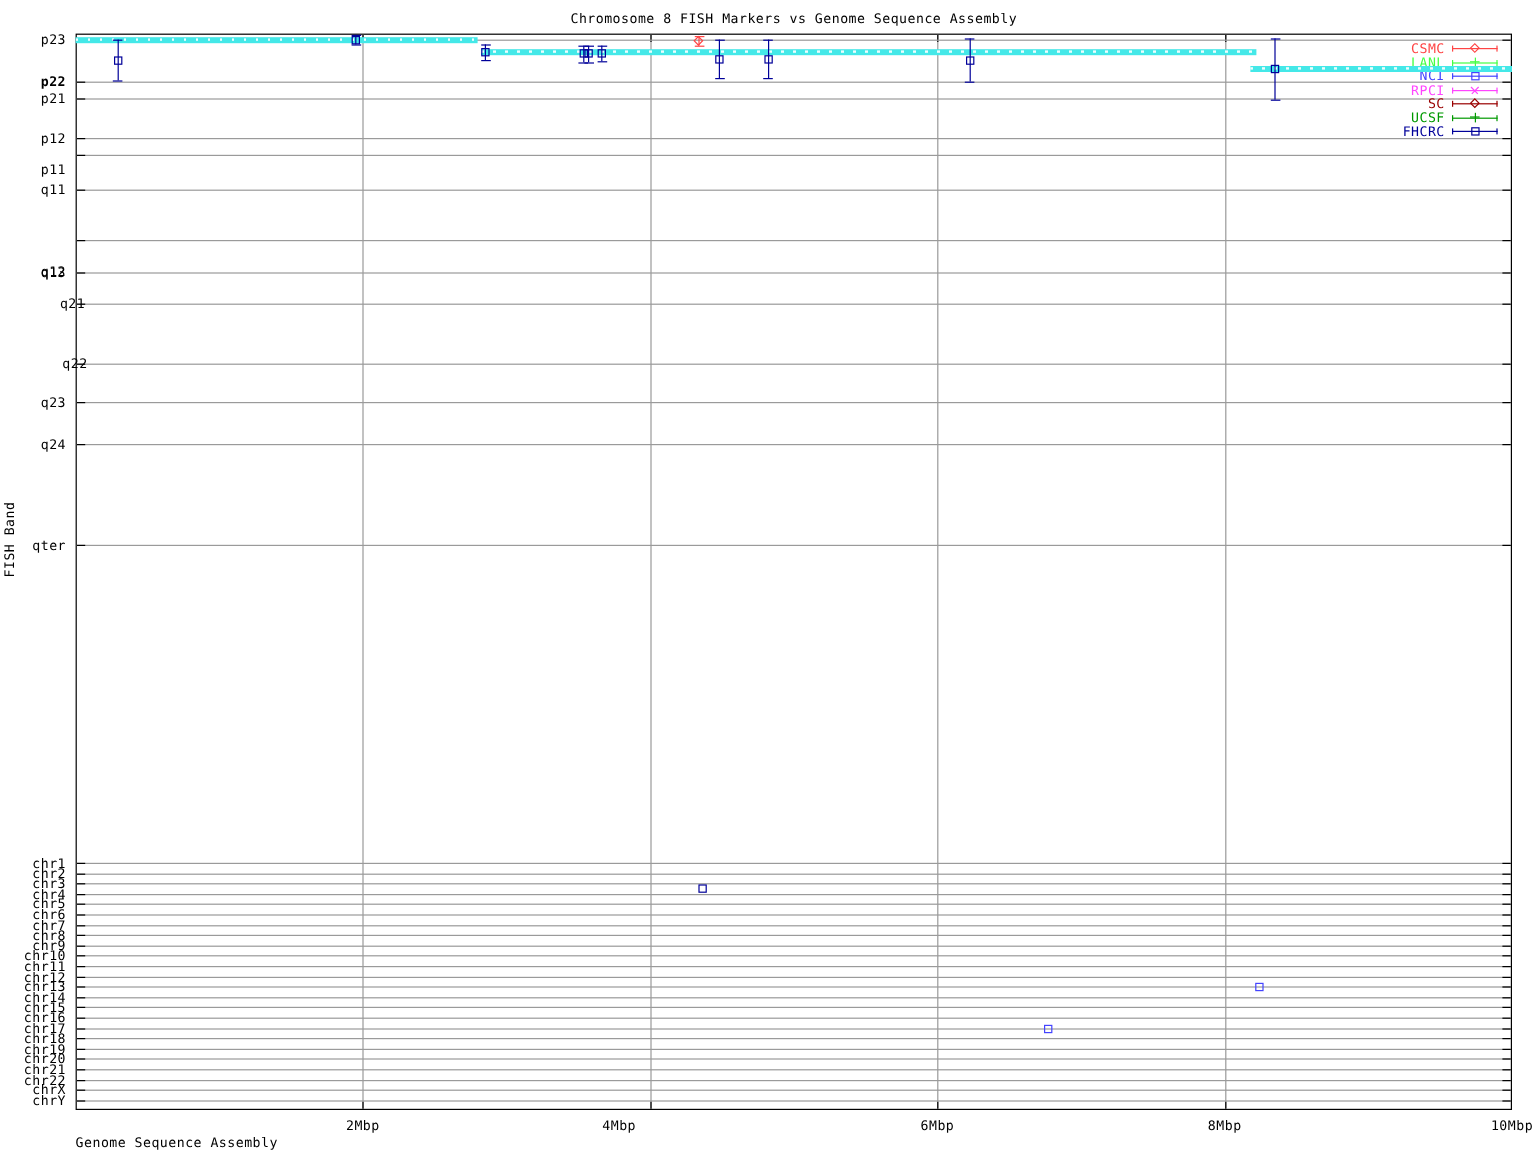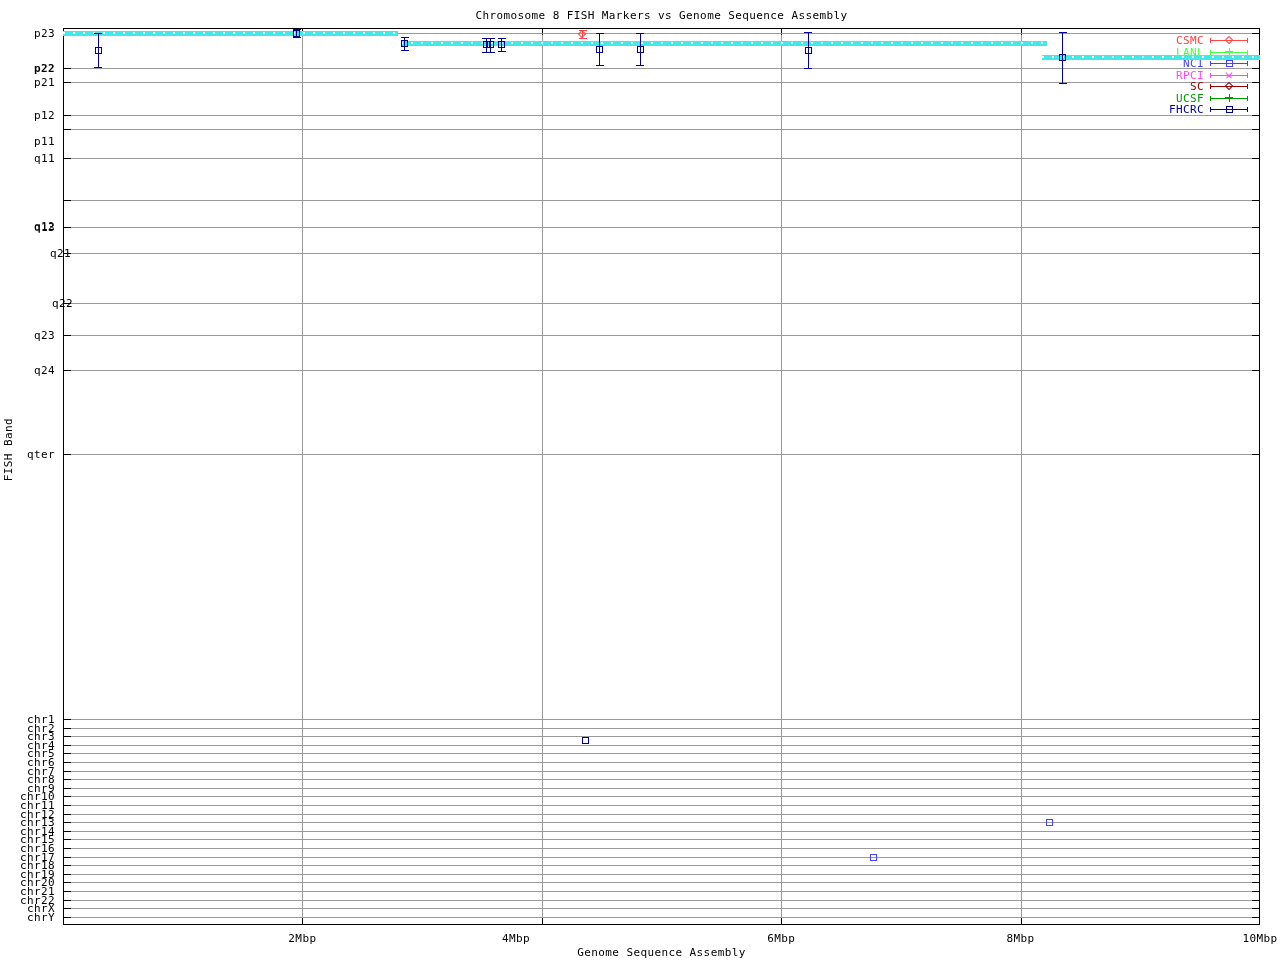--- a/index.html
+++ b/index.html
@@ -3,21 +3,21 @@
 <meta charset="utf-8">
 <style>
   html,body{margin:0;padding:0;background:#fff;}
   #chart{
     position:relative;width:1280px;height:960px;background:#fff;overflow:hidden;
     font-family:"DejaVu Sans Mono","Liberation Mono",monospace;
     font-size:11px;letter-spacing:0.4px;color:#000;
   }
   .abs{position:absolute;}
   #title{left:63px;top:9px;width:1197px;text-align:center;}
-  #xtitle{left:63px;top:946px;width:1197px;text-align:center;}
+  #xtitle{left:63px;top:946px;width:1197px;}
   #ytitle{left:2px;top:418px;width:16px;writing-mode:vertical-rl;transform:rotate(180deg);white-space:nowrap;}
   #plot-border{left:63px;top:28px;width:1197px;height:897px;border:1px solid #000;box-sizing:border-box;}
   .gl-h{height:1px;background:#9a9a9a;}
   .gl-v{width:1px;background:#9a9a9a;}
   .tick{background:#000;}
   .ylab{width:55px;height:11px;line-height:11px;text-align:right;white-space:nowrap;}
   .xlab{width:80px;height:12px;line-height:12px;text-align:center;white-space:nowrap;}
   .band{height:5px;
     background-color:#44e8e8;
     background-image:repeating-linear-gradient(90deg,rgba(255,255,255,.9) 0 2px,transparent 2px 10px);

